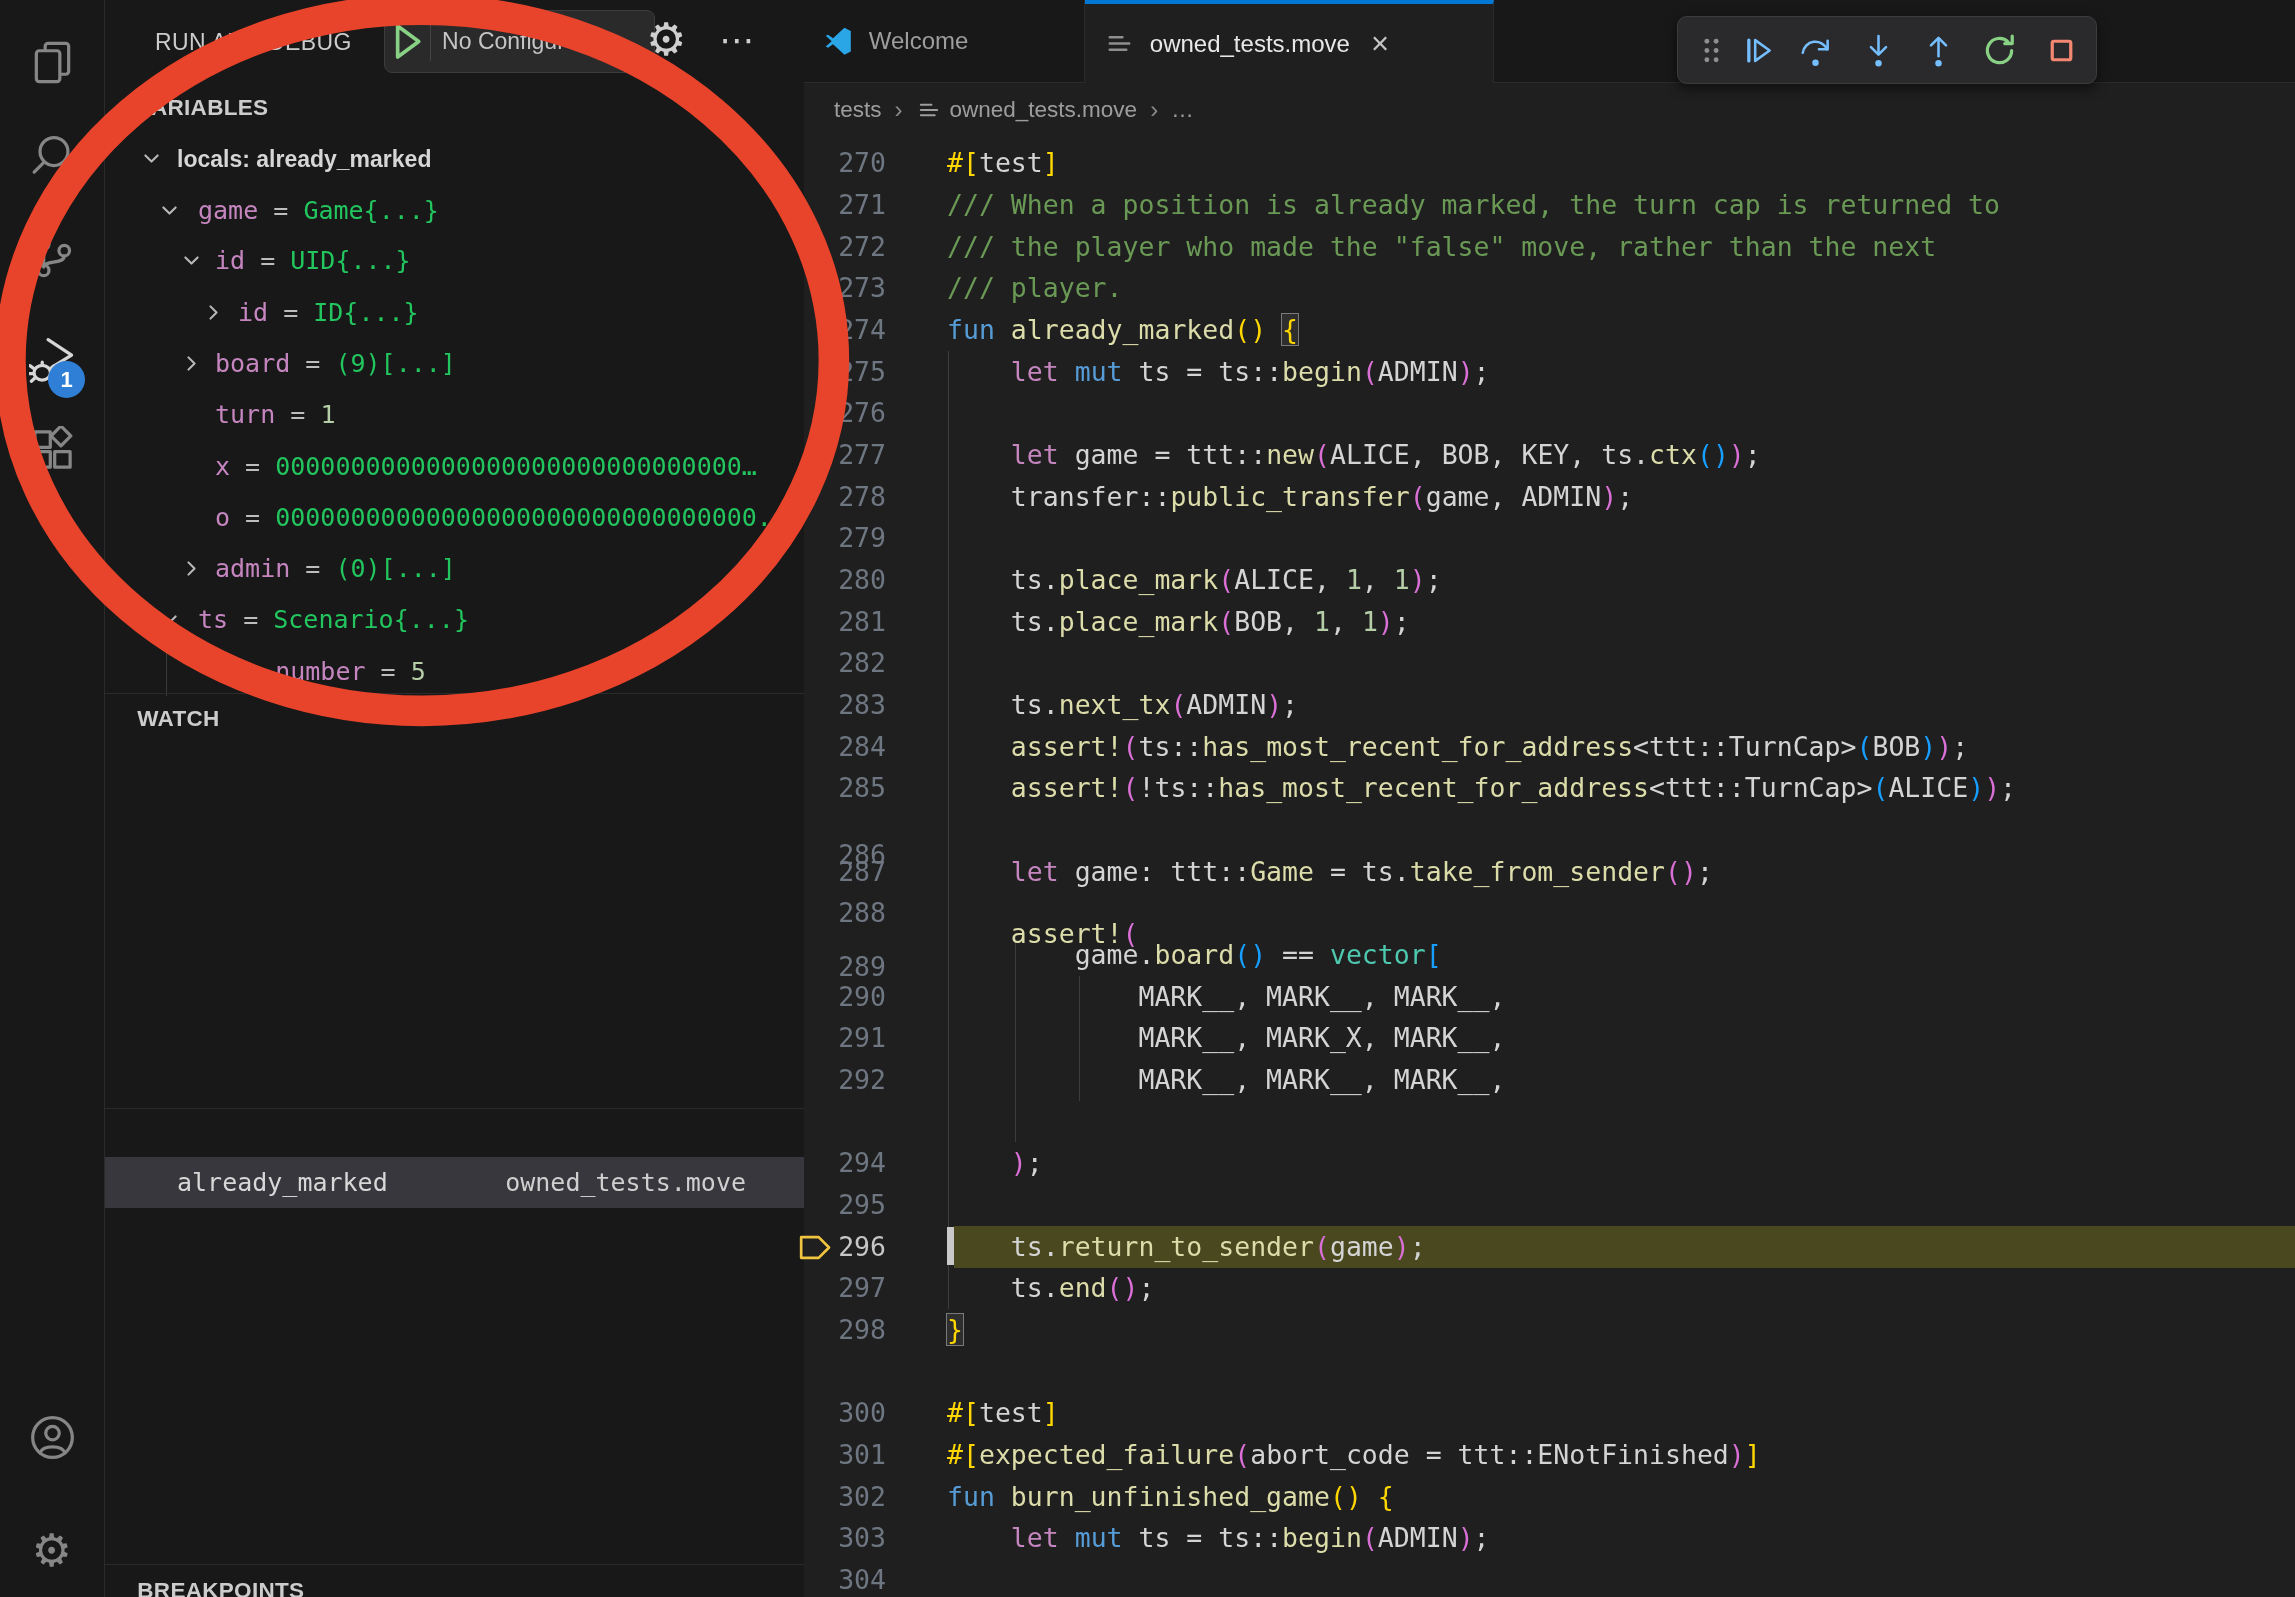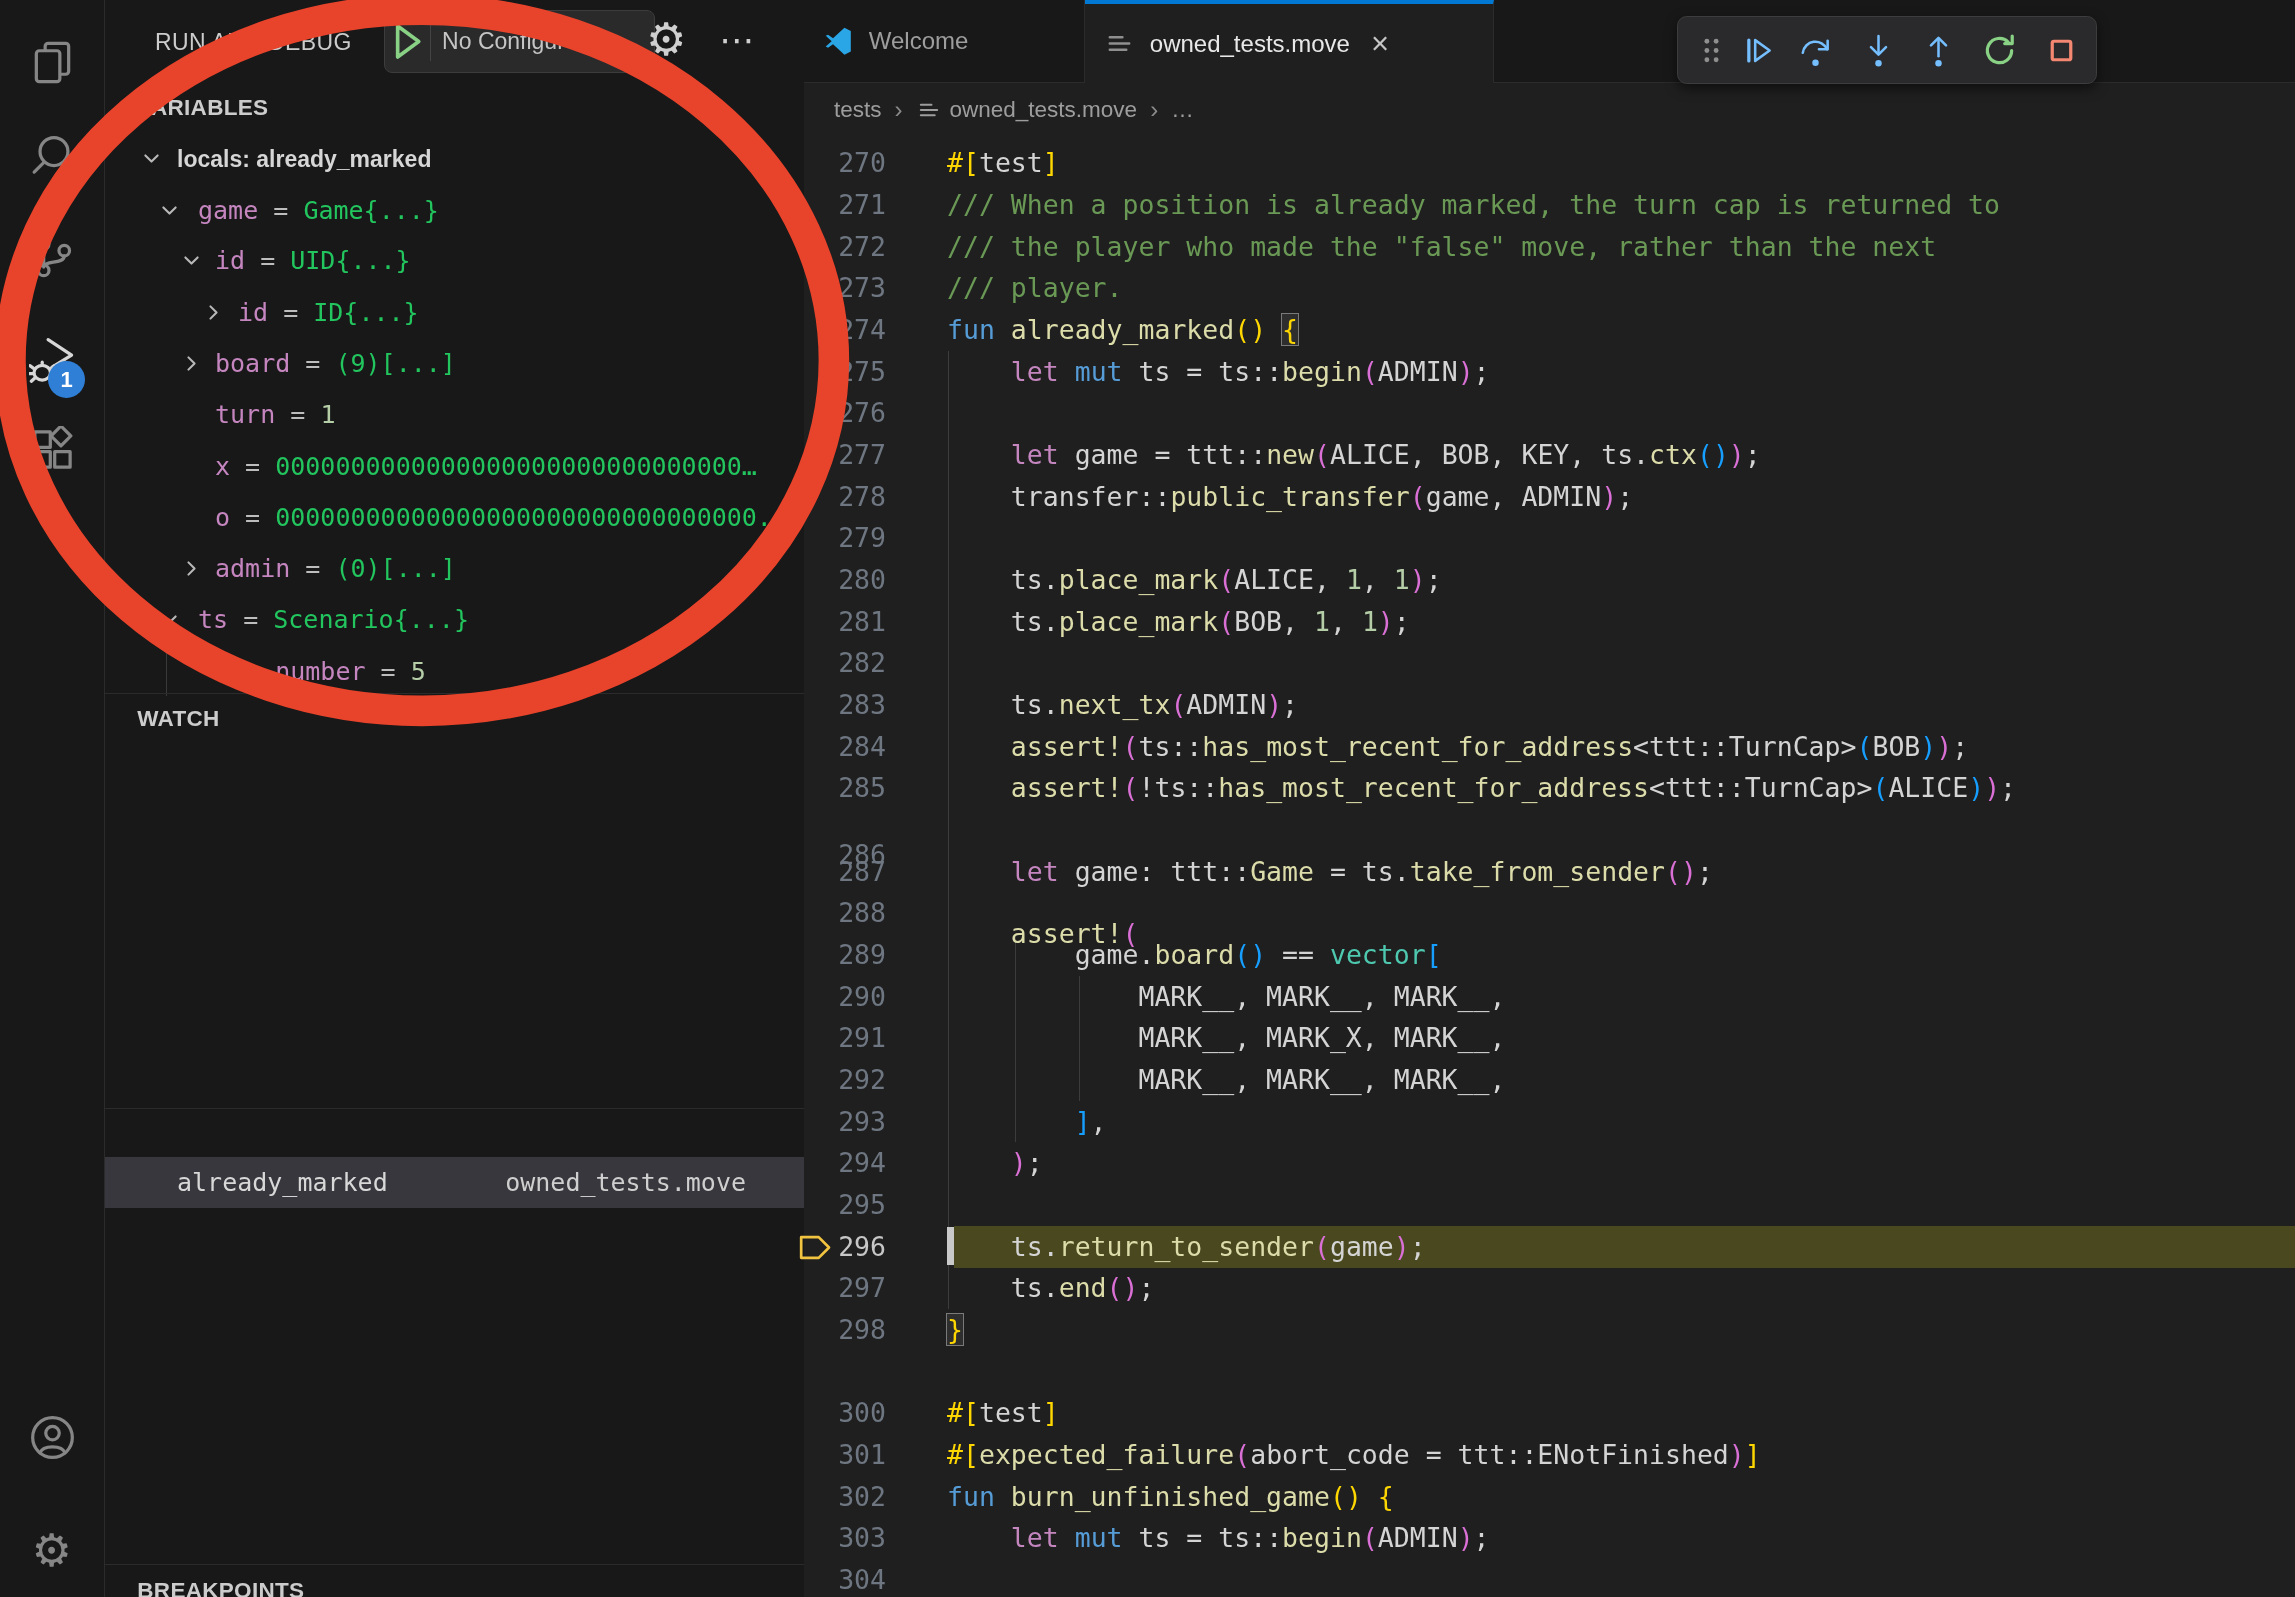--- a/index.html
+++ b/index.html
@@ -339,25 +339,24 @@
         <div class="cline" style="top: 517px; height: 42px; line-height: 42px;"><span class="lnum" style="line-height: 42px;">279</span><span class="ctext" style="line-height: 42px;"></span></div>
         <div class="cline" style="top: 559px; height: 42px; line-height: 42px;"><span class="lnum" style="line-height: 42px;">280</span><span class="ctext" style="line-height: 42px;"><span class="tk-fg">    ts.</span><span class="tk-fn">place_mark</span><span class="tk-p2">(</span><span class="tk-fg">ALICE, </span><span class="tk-num">1</span><span class="tk-fg">, </span><span class="tk-num">1</span><span class="tk-p2">)</span><span class="tk-fg">;</span></span></div>
         <div class="cline" style="top: 601px; height: 42px; line-height: 42px;"><span class="lnum" style="line-height: 42px;">281</span><span class="ctext" style="line-height: 42px;"><span class="tk-fg">    ts.</span><span class="tk-fn">place_mark</span><span class="tk-p2">(</span><span class="tk-fg">BOB, </span><span class="tk-num">1</span><span class="tk-fg">, </span><span class="tk-num">1</span><span class="tk-p2">)</span><span class="tk-fg">;</span></span></div>
         <div class="cline" style="top: 642px; height: 42px; line-height: 42px;"><span class="lnum" style="line-height: 42px;">282</span><span class="ctext" style="line-height: 42px;"></span></div>
         <div class="cline" style="top: 684px; height: 42px; line-height: 42px;"><span class="lnum" style="line-height: 42px;">283</span><span class="ctext" style="line-height: 42px;"><span class="tk-fg">    ts.</span><span class="tk-fn">next_tx</span><span class="tk-p2">(</span><span class="tk-fg">ADMIN</span><span class="tk-p2">)</span><span class="tk-fg">;</span></span></div>
         <div class="cline" style="top: 726px; height: 42px; line-height: 42px;"><span class="lnum" style="line-height: 42px;">284</span><span class="ctext" style="line-height: 42px;"><span class="tk-fg">    </span><span class="tk-fn">assert!</span><span class="tk-p2">(</span><span class="tk-fg">ts::</span><span class="tk-fn">has_most_recent_for_address</span><span class="tk-fg">&lt;ttt::TurnCap&gt;</span><span class="tk-p3">(</span><span class="tk-fg">BOB</span><span class="tk-p3">)</span><span class="tk-p2">)</span><span class="tk-fg">;</span></span></div>
         <div class="cline" style="top: 767px; height: 42px; line-height: 42px;"><span class="lnum" style="line-height: 42px;">285</span><span class="ctext" style="line-height: 42px;"><span class="tk-fg">    </span><span class="tk-fn">assert!</span><span class="tk-p2">(</span><span class="tk-fg">!ts::</span><span class="tk-fn">has_most_recent_for_address</span><span class="tk-fg">&lt;ttt::TurnCap&gt;</span><span class="tk-p3">(</span><span class="tk-fg">ALICE</span><span class="tk-p3">)</span><span class="tk-p2">)</span><span class="tk-fg">;</span></span></div>
         <div class="cline" style="top: 834px; height: 42px; line-height: 42px;"><span class="lnum" style="line-height: 42px;">286</span><span class="ctext" style="line-height: 42px;"></span></div>
         <div class="cline" style="top: 851px; height: 42px; line-height: 42px;"><span class="lnum" style="line-height: 42px;">287</span><span class="ctext" style="line-height: 42px;"><span class="tk-fg">    </span><span class="tk-let">let</span><span class="tk-fg"> game: ttt::</span><span class="tk-fn">Game</span><span class="tk-fg"> = ts.</span><span class="tk-fn">take_from_sender</span><span class="tk-p2">()</span><span class="tk-fg">;</span></span></div>
         <div class="cline" style="top: 892px; height: 42px; line-height: 42px;"><span class="lnum" style="line-height: 42px;">288</span><span class="ctext" style="line-height: 42px; margin-top: 21px;"><span class="tk-fg">    </span><span class="tk-fn">assert!</span><span class="tk-p2">(</span></span></div>
-        <div class="cline" style="top: 934px; height: 42px; line-height: 42px;"><span class="lnum" style="line-height: 42px;">289</span><span class="ctext" style="line-height: 42px;"><span class="tk-fg">        game.</span><span class="tk-fn">board</span><span class="tk-p3">()</span><span class="tk-fg"> == </span><span class="tk-typ">vector</span><span class="tk-p3">[</span></span></div>
+        <div class="cline" style="top: 934px; height: 42px; line-height: 42px;"><span class="lnum" style="line-height: 42px; margin-top: 12px;">289</span><span class="ctext" style="line-height: 42px;"><span class="tk-fg">        game.</span><span class="tk-fn">board</span><span class="tk-p3">()</span><span class="tk-fg"> == </span><span class="tk-typ">vector</span><span class="tk-p3">[</span></span></div>
         <div class="cline" style="top: 976px; height: 42px; line-height: 42px;"><span class="lnum" style="line-height: 42px;">290</span><span class="ctext" style="line-height: 42px;"><span class="tk-fg">            MARK__, MARK__, MARK__,</span></span></div>
         <div class="cline" style="top: 1017px; height: 42px; line-height: 42px;"><span class="lnum" style="line-height: 42px;">291</span><span class="ctext" style="line-height: 42px;"><span class="tk-fg">            MARK__, MARK_X, MARK__,</span></span></div>
         <div class="cline" style="top: 1059px; height: 42px; line-height: 42px;"><span class="lnum" style="line-height: 42px;">292</span><span class="ctext" style="line-height: 42px;"><span class="tk-fg">            MARK__, MARK__, MARK__,</span></span></div>
-        <div class="cline" style="top: 1101px; height: 42px; line-height: 42px;"><span class="lnum" style="line-height: 42px;">293</span><span class="ctext" style="line-height: 42px;"><span class="tk-fg">        </span><span class="tk-p3">]</span><span class="tk-fg">,</span></span></div>
         <div class="cline" style="top: 1142px; height: 42px; line-height: 42px;"><span class="lnum" style="line-height: 42px;">294</span><span class="ctext" style="line-height: 42px;"><span class="tk-fg">    </span><span class="tk-p2">)</span><span class="tk-fg">;</span></span></div>
         <div class="cline" style="top: 1184px; height: 42px; line-height: 42px;"><span class="lnum" style="line-height: 42px;">295</span><span class="ctext" style="line-height: 42px;"></span></div>
         <div class="cline cur" style="top: 1226px; height: 42px; line-height: 42px;"><span class="lnum" style="line-height: 42px;">296</span><span class="ctext" style="line-height: 42px;"><span class="tk-fg">    ts.</span><span class="tk-fn">return_to_sender</span><span class="tk-p2">(</span><span class="tk-fg">game</span><span class="tk-p2">)</span><span class="tk-fg">;</span></span></div>
         <div class="cline" style="top: 1267px; height: 42px; line-height: 42px;"><span class="lnum" style="line-height: 42px;">297</span><span class="ctext" style="line-height: 42px;"><span class="tk-fg">    ts.</span><span class="tk-fn">end</span><span class="tk-p2">()</span><span class="tk-fg">;</span></span></div>
         <div class="cline" style="top: 1309px; height: 42px; line-height: 42px;"><span class="lnum" style="line-height: 42px;">298</span><span class="ctext" style="line-height: 42px;"><span class="tk-p1b">}</span></span></div>
         <div class="cline" style="top: 1392px; height: 42px; line-height: 42px;"><span class="lnum" style="line-height: 42px;">300</span><span class="ctext" style="line-height: 42px;"><span class="tk-p1">#[</span><span class="tk-fg">test</span><span class="tk-p1">]</span></span></div>
         <div class="cline" style="top: 1434px; height: 42px; line-height: 42px;"><span class="lnum" style="line-height: 42px;">301</span><span class="ctext" style="line-height: 42px;"><span class="tk-p1">#[</span><span class="tk-fn">expected_failure</span><span class="tk-p2">(</span><span class="tk-fg">abort_code = ttt::ENotFinished</span><span class="tk-p2">)</span><span class="tk-p1">]</span></span></div>
         <div class="cline" style="top: 1476px; height: 42px; line-height: 42px;"><span class="lnum" style="line-height: 42px;">302</span><span class="ctext" style="line-height: 42px;"><span class="tk-kw">fun</span><span class="tk-fg"> </span><span class="tk-fn">burn_unfinished_game</span><span class="tk-p1">()</span><span class="tk-fg"> </span><span class="tk-p1">{</span></span></div>
         <div class="cline" style="top: 1517px; height: 42px; line-height: 42px;"><span class="lnum" style="line-height: 42px;">303</span><span class="ctext" style="line-height: 42px;"><span class="tk-fg">    </span><span class="tk-let">let</span><span class="tk-fg"> </span><span class="tk-kw">mut</span><span class="tk-fg"> ts = ts::</span><span class="tk-fn">begin</span><span class="tk-p2">(</span><span class="tk-fg">ADMIN</span><span class="tk-p2">)</span><span class="tk-fg">;</span></span></div>
         <div class="cline" style="top: 1559px; height: 42px; line-height: 42px;"><span class="lnum" style="line-height: 42px;">304</span><span class="ctext" style="line-height: 42px;"></span></div>

